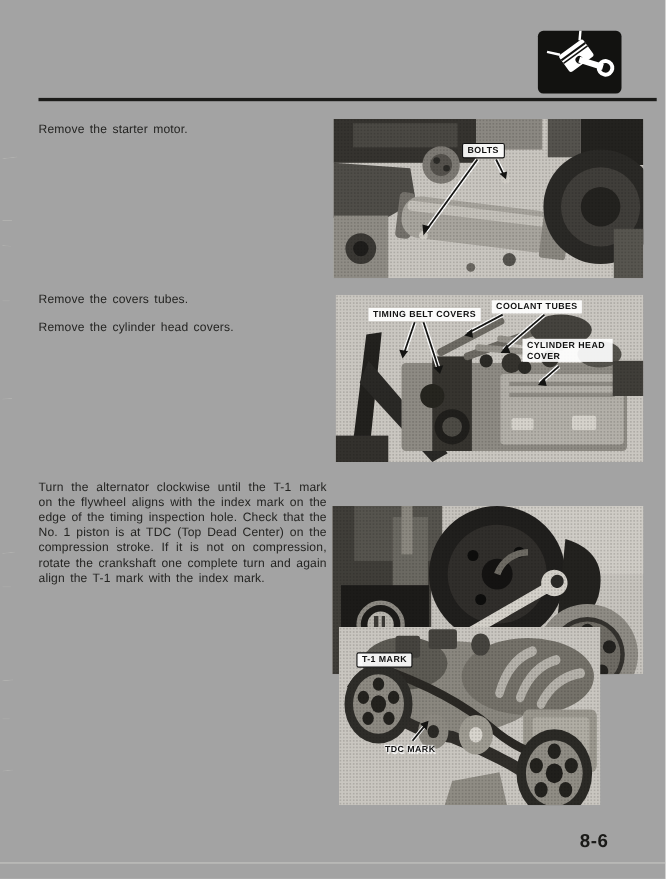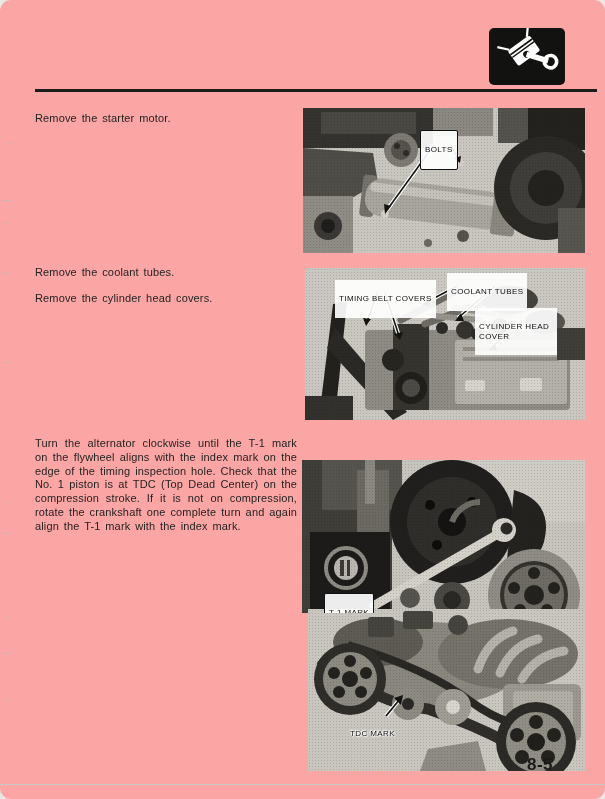--- a/index.html
+++ b/index.html
@@ -1,23 +1,22 @@
 <!DOCTYPE html>
 <html><head>
 <meta charset="utf-8">
 <style>
   html,body{margin:0;padding:0;background:#e8e8e6;}
   .page{
     position:relative;
     width:605px;height:799px;
-    background:#fca5a5;
+    background:#a3a3a3;
     font-family:"Liberation Sans", sans-serif;
     color:#1f1f1f;
     overflow:hidden;
-    border-radius:11px;
   }
   
   .chapter-icon-box{
     position:absolute;left:489px;top:28px;width:76px;height:57px;
     background:#121210;border-radius:5px;
   }
   .chapter-icon-box svg{display:block;width:100%;height:100%;}
   .header-rule{
     position:absolute;left:35px;top:89px;width:562px;height:3px;
     background:#1b1b19;
@@ -39,23 +38,23 @@
   .photo > svg.art{display:block;width:100%;height:100%;}
   .photo::after{
     content:"";position:absolute;inset:0;pointer-events:none;
     background-image:radial-gradient(rgba(40,38,34,.16) .6px, rgba(255,255,255,0) .75px);
     background-size:3px 3px;
     mix-blend-mode:multiply;
   }
   .leaders{position:absolute;inset:0;width:100%;height:100%;pointer-events:none;}
   .callout{
     position:absolute;z-index:3;
-    font-size:8px;font-weight:normal;letter-spacing:.4px;
+    font-size:8px;font-weight:bold;letter-spacing:.4px;
     color:#111;background:rgba(255,255,255,.92);
-    padding:14px 4px;line-height:9.5px;
+    padding:1px 4px;line-height:9.5px;
     white-space:nowrap;
   }
   .callout.boxed{border:1px solid #111;border-radius:2px;}
   .callout.wrap{white-space:normal;}
   .callout.halo{
     background:transparent;
     text-shadow:0 0 2px #fff,0 0 2px #fff,1px 1px 1px #fff,-1px -1px 1px #fff;
   }
   
   .page-number{
@@ -147,21 +146,21 @@
         <line x1="131" y1="37" x2="84" y2="102"></line>
           <line x1="148" y1="37" x2="155" y2="51"></line>
       </g>
       <polygon points="82,106 88,98 81,96" fill="#141412"></polygon>
       <polygon points="157,55 151,50 158,48" fill="#141412"></polygon>
     </svg>
     <div class="callout boxed" style="left:117px;top:22px;">BOLTS</div>
   </figure>
 
   <div class="instruction step-list" style="left:35px;top:266px;width:262px;">
-    <p>Remove the coolant tubes.</p>
+    <p>Remove the covers tubes.</p>
     <p>Remove the cylinder head covers.</p>
   </div>
 
   <figure class="photo" style="left:305px;top:268px;width:280px;height:152px;">
     <svg class="art" viewBox="0 0 280 152" preserveAspectRatio="none">
       <rect width="280" height="152" fill="#cac7c1"></rect>
       <path d="M28 36 L42 34 L30 150 L14 150 Z" fill="#22211e"></path>
       <path d="M30 60 L102 144 L88 152 L22 80 Z" fill="#2a2926"></path>
       <rect x="0" y="128" width="48" height="24" fill="#33312d"></rect>
       <rect x="60" y="62" width="205" height="80" rx="4" fill="#8e8b84"></rect>
@@ -256,21 +255,21 @@
         <circle cx="212" cy="128" r="6"></circle>
       </g>
       <circle cx="150" cy="140" r="18" fill="#4a4842"></circle>
       <circle cx="150" cy="140" r="9" fill="#292824"></circle>
       <circle cx="108" cy="138" r="10" fill="#56544e"></circle>
     </svg>
     <div class="callout boxed" style="left:22px;top:133px;">T-1 MARK</div>
   </figure>
 
 
-  <figure class="photo" style="left:308px;top:609px;width:277px;height:162px;">
+  <figure class="photo" style="left:308px;top:570px;width:238px;height:162px;">
     <svg class="art" viewBox="0 0 277 162" preserveAspectRatio="none">
       <rect width="277" height="162" fill="#c9c6c0"></rect>
       <ellipse cx="120" cy="55" rx="95" ry="42" fill="#8a877f"></ellipse>
       <ellipse cx="200" cy="45" rx="70" ry="35" fill="#75726a"></ellipse>
       <ellipse cx="70" cy="33" rx="45" ry="24" fill="#5d5b54"></ellipse>
       <g stroke="#b5b2ab" stroke-width="9" fill="none" stroke-linecap="round">
         <path d="M170 60 q10 -30 35 -38"></path>
         <path d="M192 64 q12 -28 38 -34"></path>
         <path d="M214 70 q14 -24 42 -28"></path>
       </g>
@@ -310,16 +309,16 @@
       <path d="M120 140 L170 132 L178 162 L112 162 Z" fill="#8f8c84"></path>
     </svg>
     <svg class="leaders" viewBox="0 0 277 162">
       <line x1="78" y1="107" x2="92" y2="90" stroke="#fff" stroke-width="4"></line>
       <line x1="78" y1="107" x2="92" y2="90" stroke="#141412" stroke-width="1.8"></line>
       <polygon points="95,86 86,89 93,96" fill="#141412"></polygon>
     </svg>
     <div class="callout halo" style="left:38px;top:106px;">TDC MARK</div>
   </figure>
 
-  <div class="page-number">8-5</div>
+  <div class="page-number">8-6</div>
   <div class="bottom-rule"></div>
 
 </div>
 
 </body></html>

